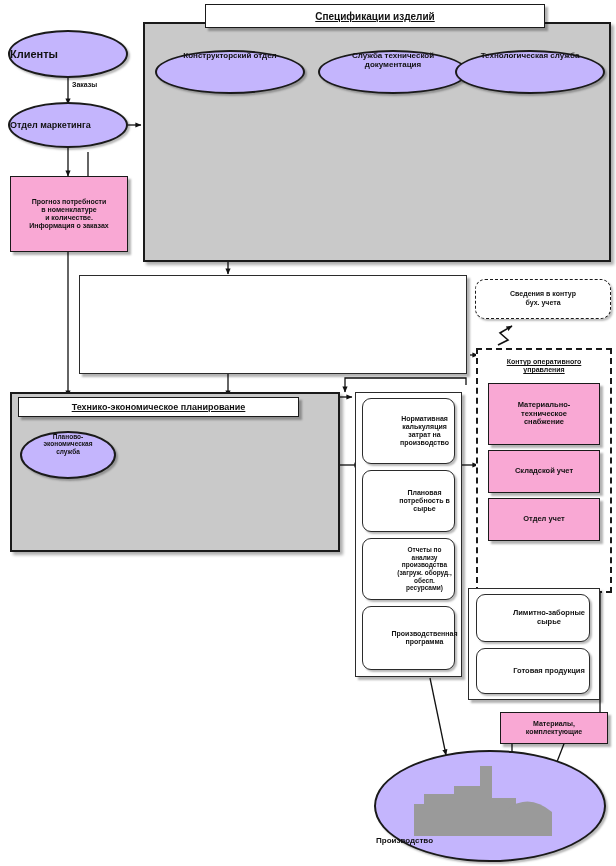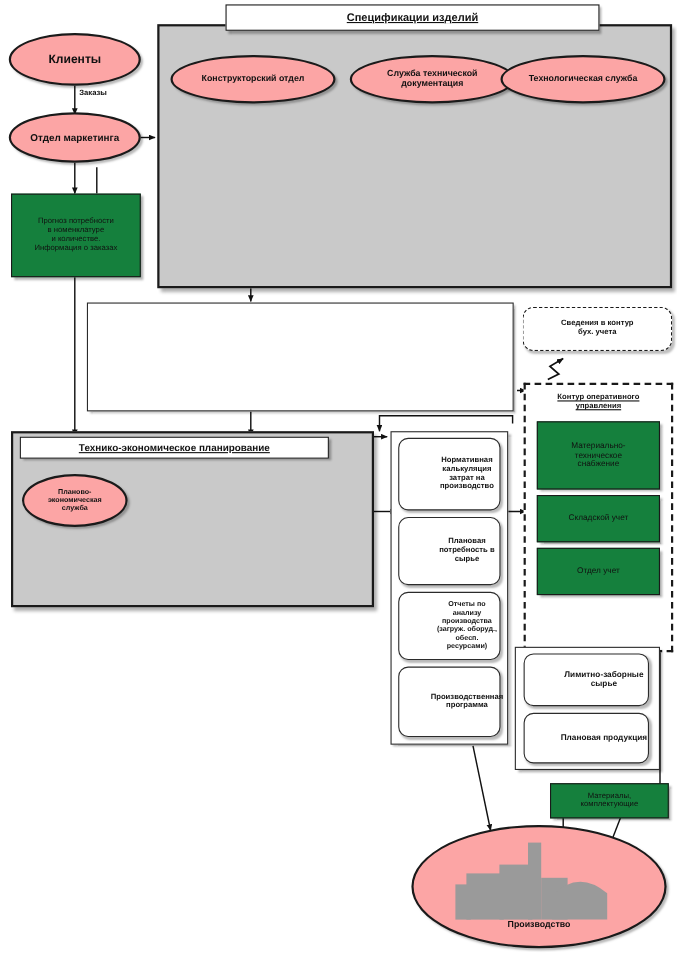--- a/index.html
+++ b/index.html
@@ -21,34 +21,34 @@
     width: 616px; height: 866px;
     pointer-events: none;
     z-index: 5;
   }
   .node { position: absolute; z-index: 10; }
 
   
   .ellipse {
     border: 2.5px solid #1a1a1a;
     border-radius: 50%;
-    background: #fca5a5;
-    display: flex; align-items: center; justify-content: center;
+    background: #c4b5fd;
+    display: flex; align-items: center; 
     text-align: center;
     font-weight: bold;
     color: #111;
     box-shadow: 2px 2px 2px rgba(0,0,0,.28);
     line-height: 1.12;
   }
   .rect {
     border: 1.6px solid #1a1a1a;
-    background: #15803d;
+    background: #f9a8d4;
     display: flex; align-items: center; justify-content: center;
     text-align: right;
-    font-weight: normal;
+    font-weight: bold;
     color: #111;
     box-shadow: 2.5px 2.5px 2px rgba(0,0,0,.3);
     line-height: 1.15;
   }
   .rrect {
     border: 1.6px solid #2b2b2b;
     border-radius: 9px;
     background: #ffffff;
     display: flex; align-items: center; justify-content: center;
     text-align: center;
@@ -505,21 +505,21 @@
   </div>
 
   <div class="node panel-plain" style="left:468px; top:588px; width:132px; height:112px;"></div>
 
   <div class="node rrect t75" style="left:476px; top:594px; width:114px; height:48px; flex-direction:column;">
     <span>Лимитно-заборные</span>
     <span>сырье</span>
   </div>
 
   <div class="node rrect t75" style="left:476px; top:648px; width:114px; height:46px; flex-direction:column;">
-    <span>Плановая продукция</span>
+    <span>Готовая продукция</span>
   </div>
 
   <div class="node rect t7" style="left:500px; top:712px; width:108px; height:32px; flex-direction:column;">
     <span>Материалы,</span>
     <span>комплектующие</span>
   </div>
 
   <div class="node ellipse t8" style="left:374px; top:750px; width:232px; height:112px; align-items:flex-end; padding-bottom:14px;">
     <span style="position:relative; z-index:3;">Производство</span>
   </div>

